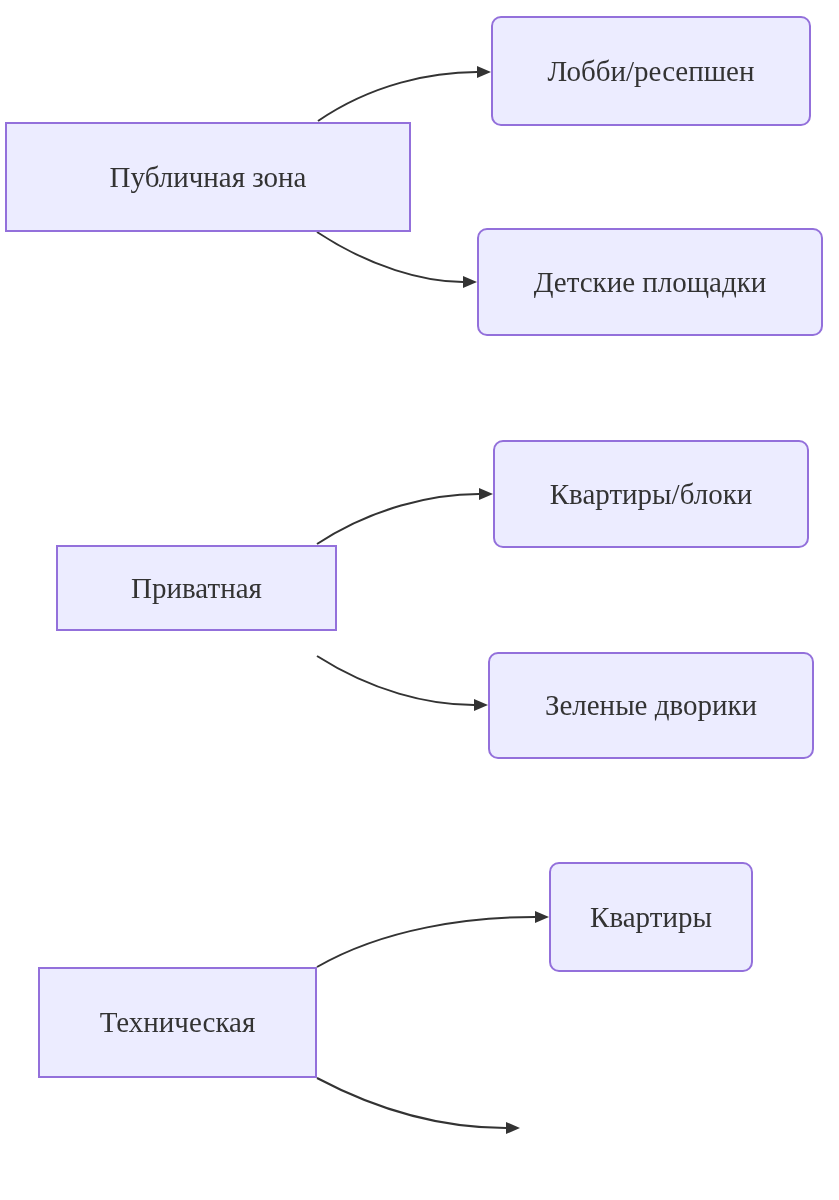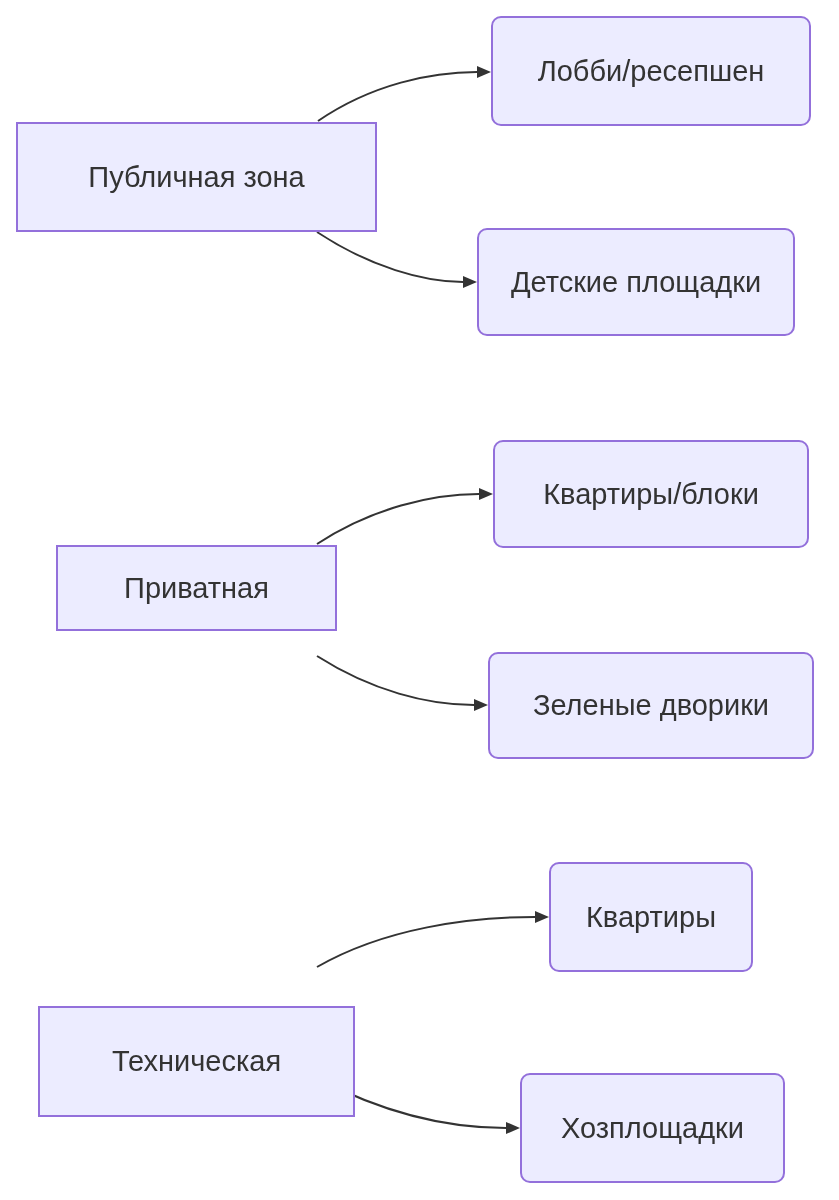--- a/index.html
+++ b/index.html
@@ -38,20 +38,21 @@
   }
   .node{
     position:absolute;
     box-sizing:border-box;
     background:var(--node-fill);
     border:2px solid var(--node-border);
     display:flex;
     align-items:center;
     justify-content:center;
     text-align:center;
+    font-family:Liberation Serif, serif;
   }
   .node.rect{border-radius:0;}
   .node.rounded{border-radius:10px;}
   .node .label{
     color:var(--text);
     font-size:29px;
     line-height:1.2;
     white-space:nowrap;
   }
 </style>
@@ -67,49 +68,46 @@
       </marker>
     </defs>
     <path class="edge" d="M318,121 C372,84 432,72 477,72" marker-end="url(#arrow)"></path>
     <path class="edge" d="M317,232 C370,267 424,282 463,282" marker-end="url(#arrow)"></path>
     <path class="edge" d="M317,544 C372,508 432,494 479,494" marker-end="url(#arrow)"></path>
     <path class="edge" d="M317,656 C372,691 428,705 474,705" marker-end="url(#arrow)"></path>
     <path class="edge" d="M317,967 C385,928 470,917 535,917" marker-end="url(#arrow)"></path>
     <path class="edge" d="M317,1078 C385,1114 448,1128 506,1128" marker-end="url(#arrow)"></path>
   </svg>
 
-  <div class="node rect" style="left:16px;top:122px;width:361px;height:110px">
+  <div class="node rect" style="left:5px;top:122px;width:406px;height:110px">
     <span class="label">Публичная зона</span>
   </div>
 
   <div class="node rounded" style="left:491px;top:16px;width:320px;height:110px">
     <span class="label">Лобби/ресепшен</span>
   </div>
 
-  <div class="node rounded" style="left:477px;top:228px;width:318px;height:108px">
+  <div class="node rounded" style="left:477px;top:228px;width:346px;height:108px">
     <span class="label">Детские площадки</span>
   </div>
 
   <div class="node rect" style="left:56px;top:545px;width:281px;height:86px">
     <span class="label">Приватная</span>
   </div>
 
   <div class="node rounded" style="left:488px;top:652px;width:326px;height:107px">
     <span class="label">Зеленые дворики</span>
   </div>
 
   <div class="node rounded" style="left:493px;top:440px;width:316px;height:108px">
     <span class="label">Квартиры/блоки</span>
   </div>
 
-  <div class="node rect" style="left:38px;top:1006px;width:317px;height:111px">
+  <div class="node rect" style="left:38px;top:967px;width:279px;height:111px">
     <span class="label">Техническая</span>
   </div>
 
   <div class="node rounded" style="left:549px;top:862px;width:204px;height:110px">
     <span class="label">Квартиры</span>
   </div>
 
-  <div class="node rounded" style="left:520px;top:1073px;width:265px;height:110px">
-    <span class="label">Хозплощадки</span>
-  </div>
 
 </div>
 
 </body></html>

